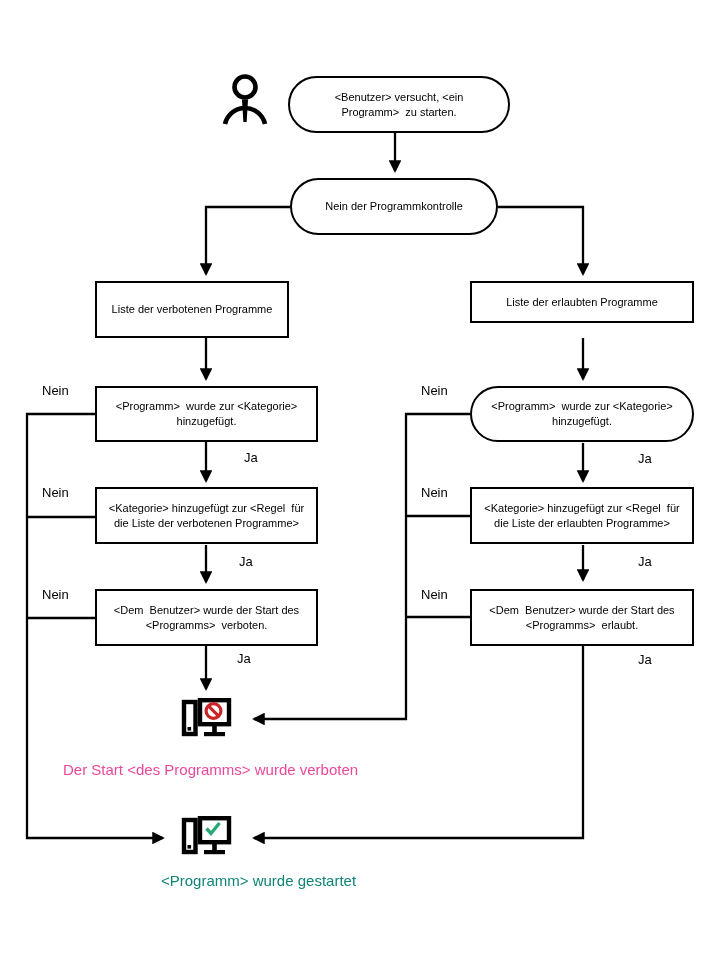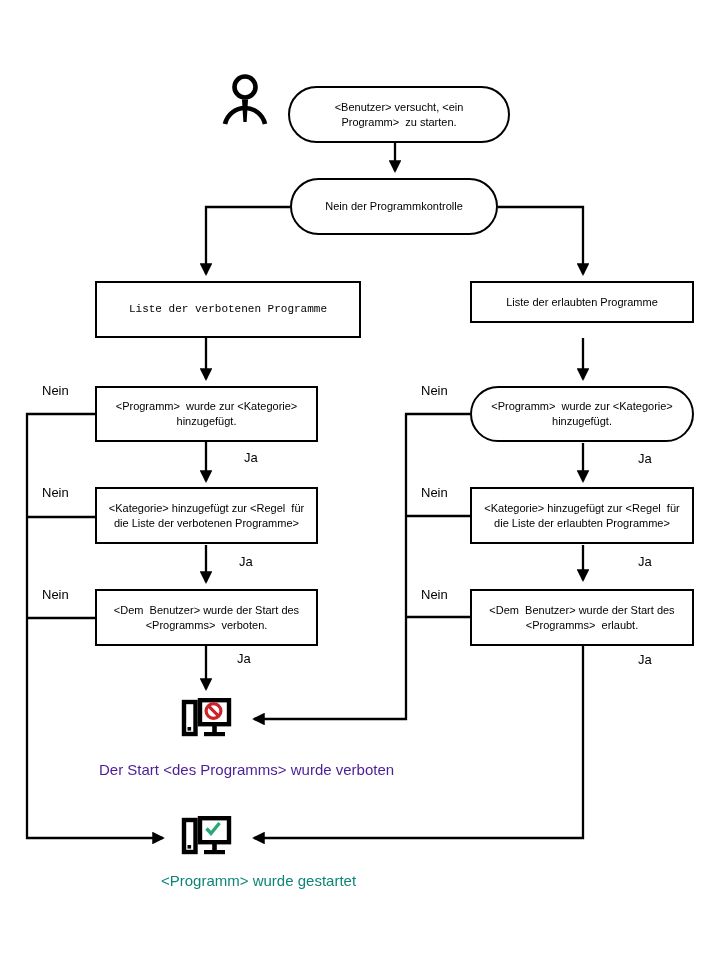--- a/index.html
+++ b/index.html
@@ -9,21 +9,21 @@
   }
   .wires{position:absolute;left:0;top:0;width:720px;height:960px;}
   .node{
     position:absolute;box-sizing:border-box;border:2.5px solid #000;background:#fff;
     display:flex;align-items:center;justify-content:center;text-align:center;
     font-size:11px;line-height:1.32;color:#000;white-space:pre-wrap;padding:2px 8px;
   }
   .stadium{border-radius:29px;}
   .edge-label{position:absolute;font-size:13px;color:#000;white-space:nowrap;}
   .caption{position:absolute;font-size:15px;white-space:nowrap;}
-  .caption-blocked{color:#4c1d95;margin-left:36px;}
+  .caption-blocked{color:#ec4899;}
   .caption-started{color:#0E8477;margin-left:48px;}
   .iconbox{position:absolute;}
 </style>
 </head>
 <body>
 
 <div class="canvas">
 
   <svg class="wires" viewBox="0 0 720 960" xmlns="http://www.w3.org/2000/svg">
     <defs>
@@ -53,26 +53,26 @@
   </svg>
 
   <div class="iconbox" style="left:221px;top:72px;width:48px;height:54px;">
     <svg width="48" height="54" viewBox="0 0 48 54" xmlns="http://www.w3.org/2000/svg">
       <circle cx="24" cy="15" r="10.5" fill="none" stroke="#000" stroke-width="4.6"></circle>
       <path d="M4 52 A 20.5 20.5 0 0 1 44 52" fill="none" stroke="#000" stroke-width="4.6"></path>
       <polygon points="21,27.5 27,27.5 25.6,50 22.4,50" fill="#000"></polygon>
     </svg>
   </div>
 
-  <div class="node stadium" style="left:288px;top:86px;width:222px;height:57px;">&lt;Benutzer&gt; versucht, &lt;ein
+  <div class="node stadium" style="left:288px;top:76px;width:222px;height:57px;">&lt;Benutzer&gt; versucht, &lt;ein
 Programm&gt;  zu starten.</div>
 
   <div class="node stadium" style="left:290px;top:178px;width:208px;height:57px;">Nein der Programmkontrolle</div>
 
-  <div class="node" style="left:95px;top:281px;width:266px;height:57px;font-family:Liberation Mono, monospace;">Liste der verbotenen Programme</div>
+  <div class="node" style="left:95px;top:281px;width:194px;height:57px;">Liste der verbotenen Programme</div>
 
   <div class="node" style="left:470px;top:281px;width:224px;height:42px;">Liste der erlaubten Programme</div>
 
   <div class="node" style="left:95px;top:386px;width:223px;height:56px;">&lt;Programm&gt;  wurde zur &lt;Kategorie&gt;
 hinzugefügt.</div>
 
   <div class="node stadium" style="left:470px;top:386px;width:224px;height:56px;border-radius:28px;">&lt;Programm&gt;  wurde zur &lt;Kategorie&gt;
 hinzugefügt.</div>
 
   <div class="node" style="left:95px;top:487px;width:223px;height:57px;">&lt;Kategorie&gt; hinzugefügt zur &lt;Regel  für

